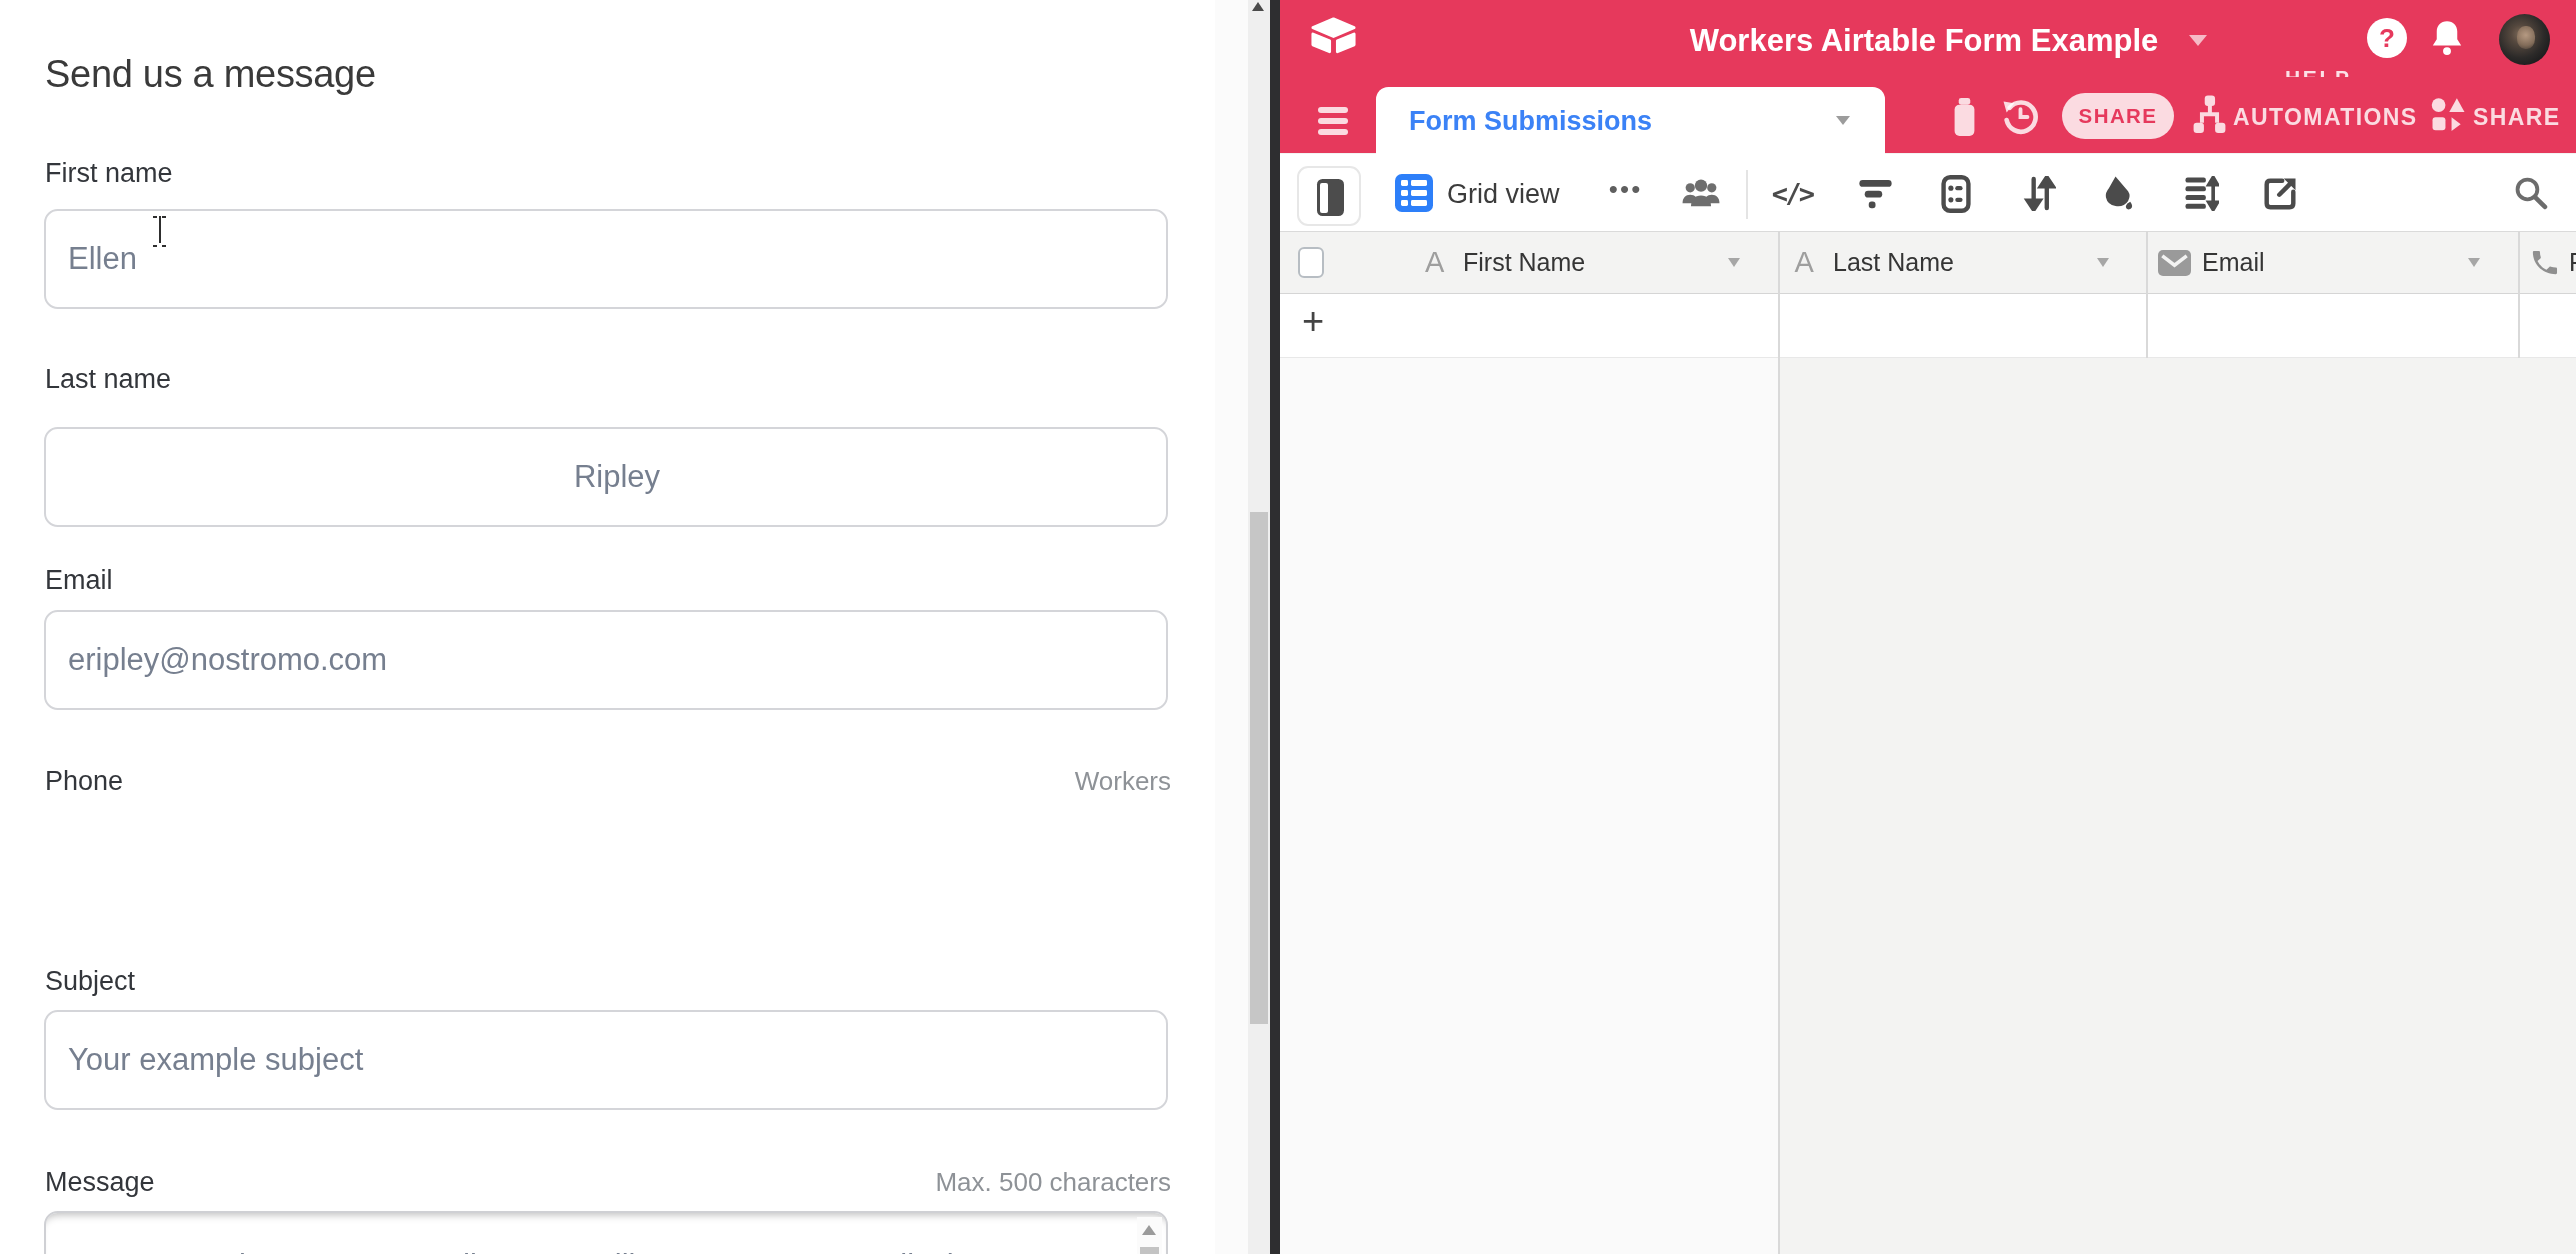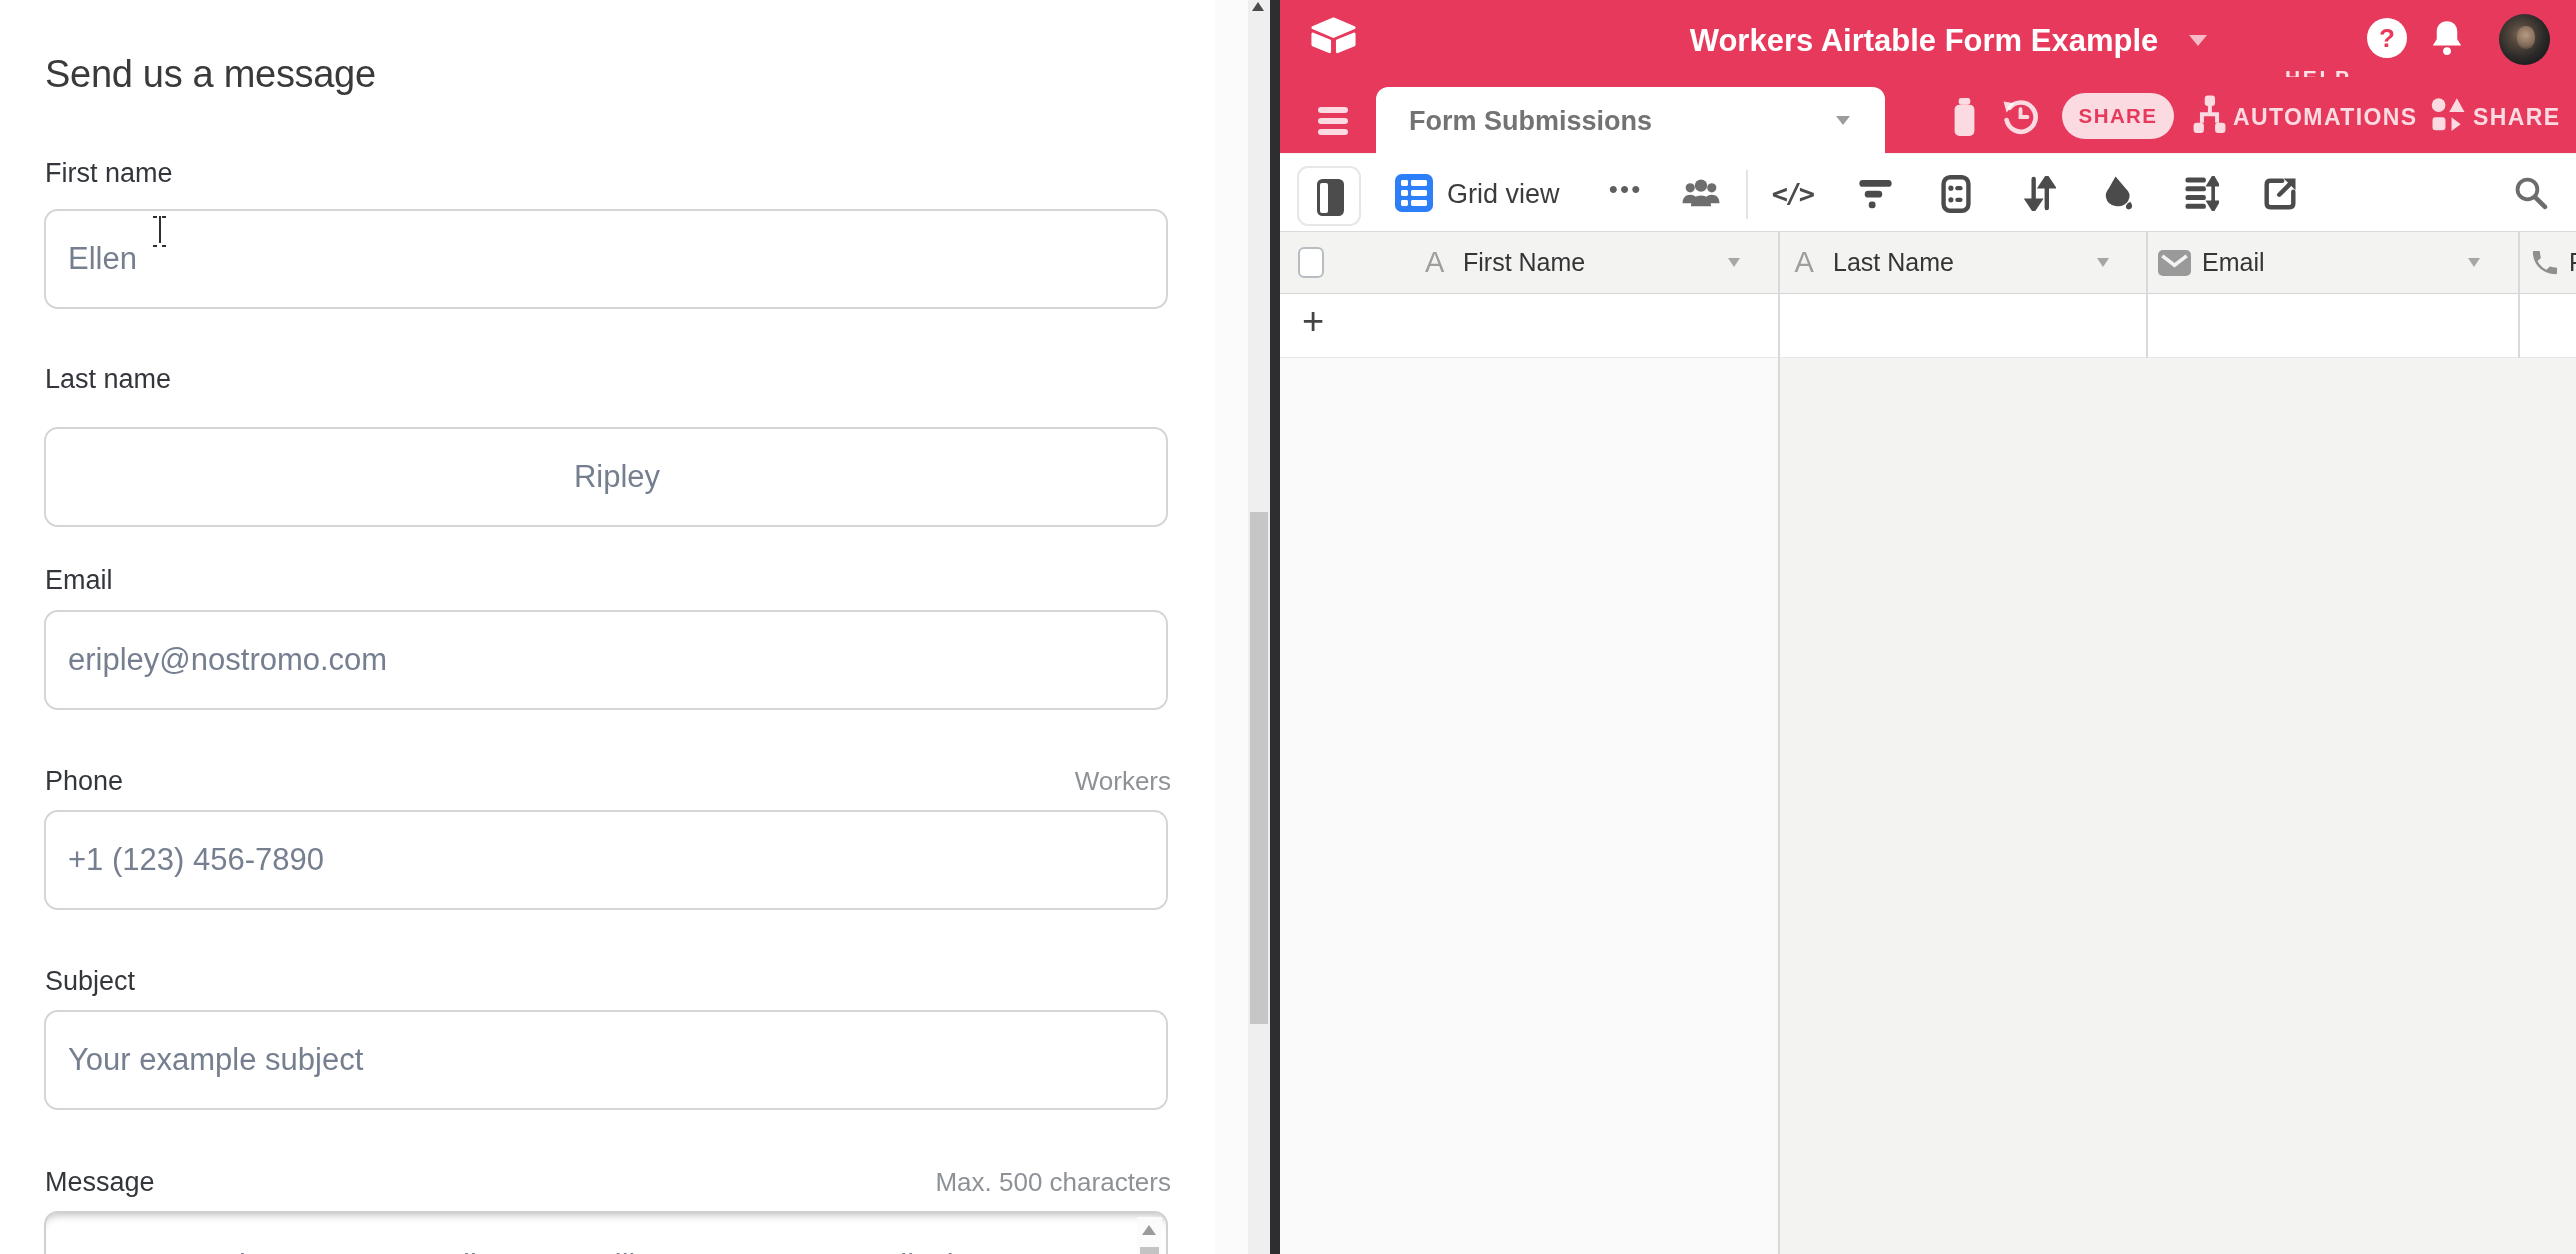--- a/index.html
+++ b/index.html
@@ -56,21 +56,21 @@
   .avatar { position:absolute; left:1219px; top:13.7px; width:51px; height:51px; border-radius:50%;
     background:radial-gradient(circle at 42% 40%, #7d6a59 0%, #55483e 22%, #2c2a29 55%, #161719 85%); overflow:hidden; }
   .avatar::after { content:""; position:absolute; left:18px; top:12.3px; width:18px; height:23px; border-radius:45%;
     background:radial-gradient(circle at 50% 40%, #c3a58c 0%, #8d7560 60%, transparent 100%); opacity:.85; }
 
   .hamburger { position:absolute; left:38px; top:30px; width:30px; height:29px; }
   .hamburger span { position:absolute; left:0; width:30px; height:6.1px; border-radius:3.4px; background:rgba(255,255,255,0.82); }
   .hamburger span:nth-child(1){top:0;} .hamburger span:nth-child(2){top:11px;} .hamburger span:nth-child(3){top:22px;}
 
   .table-tab { position:absolute; left:96px; top:9.6px; width:509px; height:67px; background:#fff; border-radius:12.3px 12.3px 0 0; }
-  .table-tab-label { position:absolute; left:33px; top:19px; font-size:27px; font-weight:700; color:#737373; }
+  .table-tab-label { position:absolute; left:33px; top:19px; font-size:27px; font-weight:700; color:#3b82f6; }
   .tab-caret { position:absolute; right:35px; top:29px; width:0; height:0;
     border-left:7.5px solid transparent; border-right:7.5px solid transparent; border-top:9.6px solid #9c9c9c; }
 
   .tb-icon { position:absolute; top:20.5px; }
   .share-pill { position:absolute; left:782px; top:15.7px; width:112px; height:46px; border-radius:23px;
     background:rgba(255,255,255,0.82); text-align:center; line-height:46px;
     font-size:20.5px; font-weight:700; letter-spacing:1.4px; color:#e6395c; }
   .bar-label { position:absolute; top:27px; font-size:23px; font-weight:700; letter-spacing:1.4px; color:rgba(255,255,255,0.82); }
 
   
@@ -119,21 +119,20 @@
     <input class="text-input" style="top: 209px;" type="text" placeholder="Ellen">
 
     <label class="field-label" style="top:364px">Last name</label>
     <input class="text-input" style="top: 427px; text-align: center;" type="text" placeholder="Ripley">
 
     <label class="field-label" style="top:565px">Email</label>
     <input class="text-input" style="top: 610px;" type="text" placeholder="eripley@nostromo.com">
 
     <label class="field-label" style="top:766px">Phone</label>
     <span class="field-note" style="top:766px">Workers</span>
-    <input class="text-input" style="top: 810px;" type="text" placeholder="+1 (123) 456-7890">
 
     <label class="field-label" style="top:966px">Subject</label>
     <input class="text-input" style="top: 1010px;" type="text" placeholder="Your example subject">
 
     <label class="field-label" style="top:1167px">Message</label>
     <span class="field-note" style="top:1167px">Max. 500 characters</span>
     <div class="message-box">
       <span class="message-text">Tenetur optio quaerat expedita vera et illo. Tenetur nam explicabo</span>
       <div class="ta-scroll">
         <div class="ta-up"></div>

